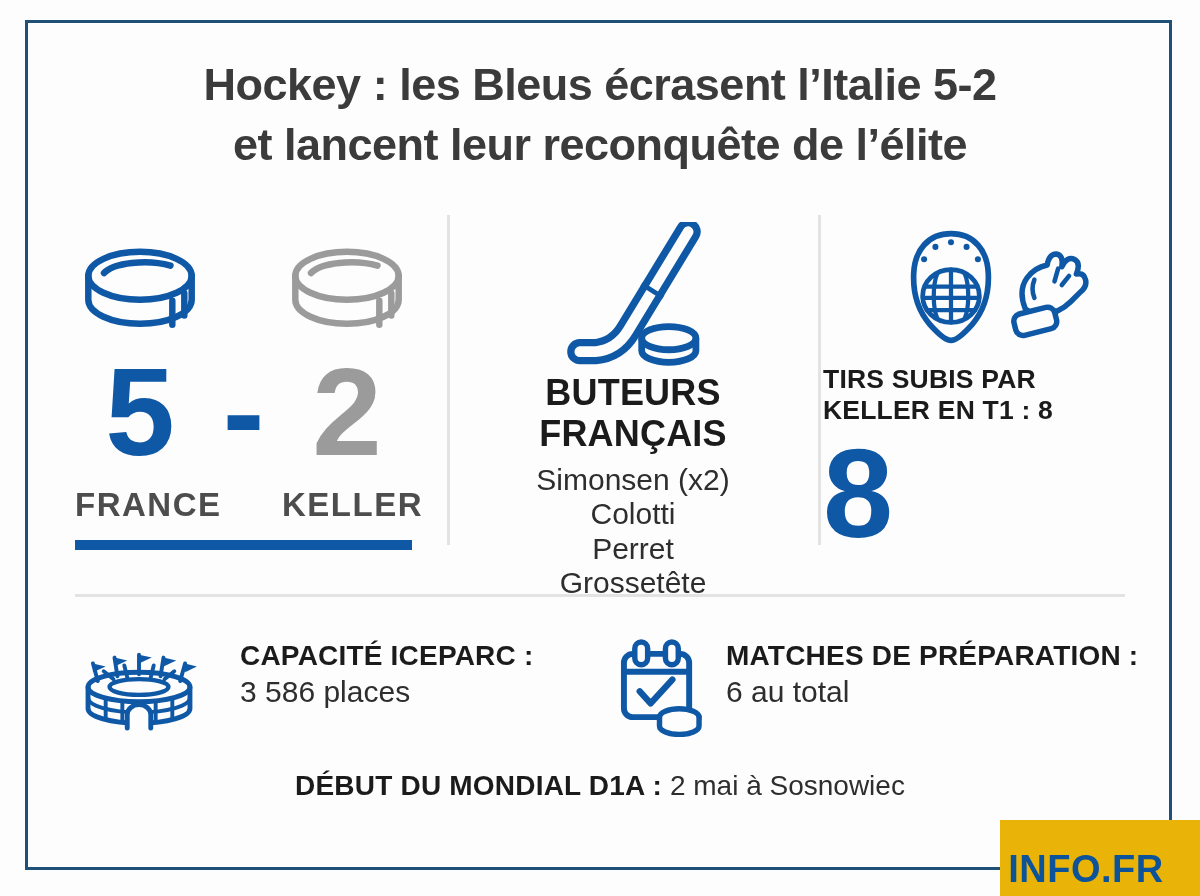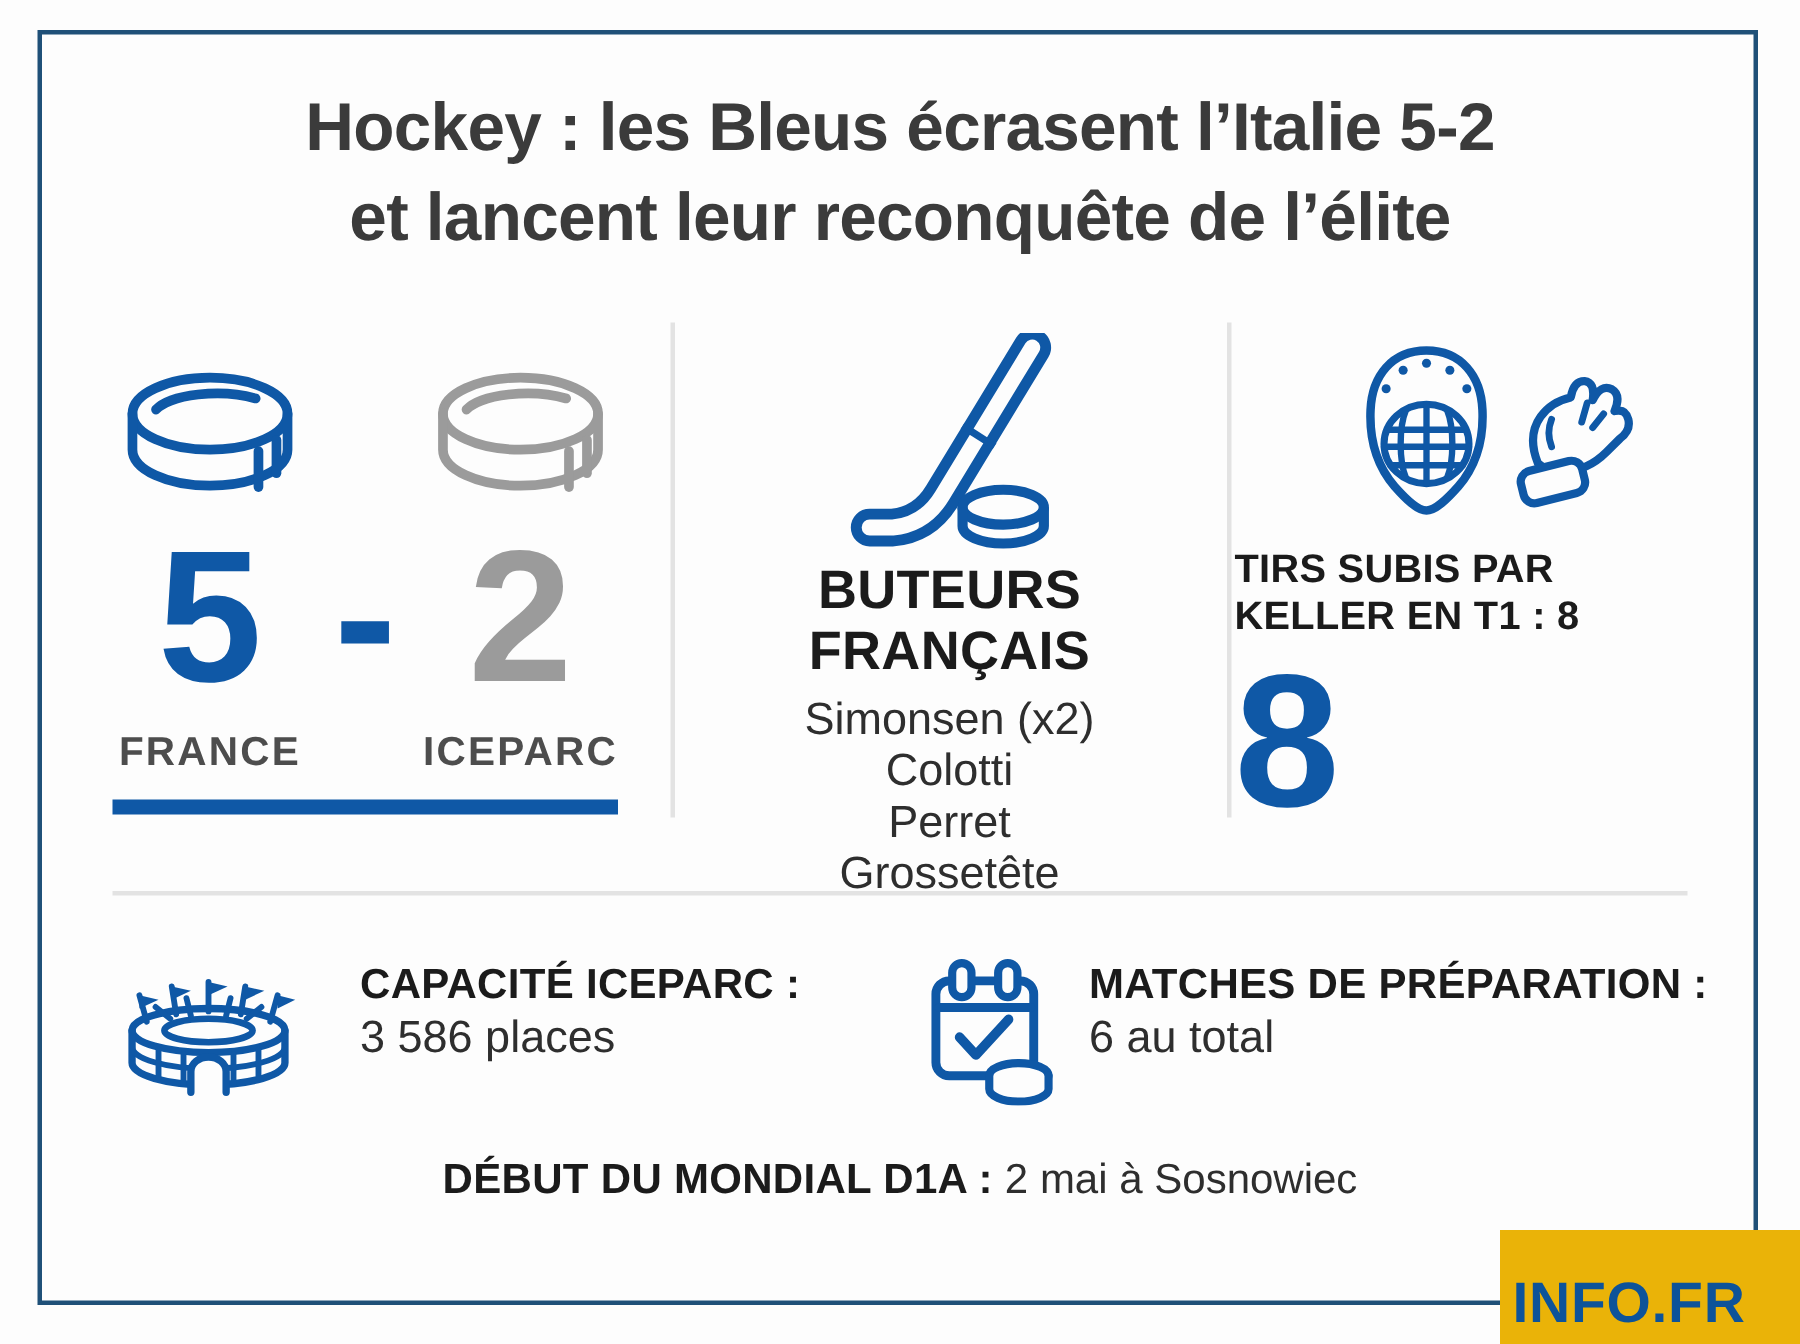--- a/index.html
+++ b/index.html
@@ -13,21 +13,21 @@
   
   .score-col{position:absolute;left:75px;top:245px;width:337px;}
   .pucks-row{display:flex;justify-content:space-between;}
   .puck-wrap{width:130px;display:flex;justify-content:center;}
   .score-row{display:flex;align-items:center;justify-content:space-between;margin-top:8px;height:130px;}
   .score-num{width:130px;text-align:center;font-size:125px;font-weight:800;line-height:1;}
   .score-home{color:#0f58a6;}
   .score-away{color:#9b9b9b;}
   .score-sep{flex:1;text-align:center;font-size:125px;font-weight:800;color:#0f58a6;line-height:1;}
   .labels-row{display:flex;justify-content:space-between;margin-top:10px;}
-  .team-label{width:130px;text-align:center;font-size:27px;font-weight:700;letter-spacing:1.5px;color:#4d4d4d;}
+  .team-label{width:130px;text-align:center;font-size:33px;font-weight:700;letter-spacing:1.5px;color:#4d4d4d;}
   .score-bar{margin-top:16px;height:10px;background:#0f58a6;}
 
   .vdiv{position:absolute;top:215px;width:3px;height:330px;background:#e3e3e3;}
   .vdiv1{left:447px;}
   .vdiv2{left:818px;}
 
   
   .scorers-col{position:absolute;left:455px;top:222px;width:356px;text-align:center;}
   .section-heading{font-size:36px;font-weight:800;color:#1b1b1b;line-height:1.15;letter-spacing:0.2px;}
   .players{margin-top:8px;font-size:30px;color:#2e2e2e;line-height:34.5px;}
@@ -92,21 +92,21 @@
         </svg>
       </div>
     </div>
     <div class="score-row">
       <div class="score-num score-home">5</div>
       <div class="score-sep">-</div>
       <div class="score-num score-away">2</div>
     </div>
     <div class="labels-row">
       <div class="team-label">FRANCE</div>
-      <div class="team-label">ICEPARC</div>
+      <div class="team-label">KELLER</div>
     </div>
     <div class="score-bar"></div>
   </div>
 
   <div class="vdiv vdiv1"></div>
   <div class="vdiv vdiv2"></div>
 
   <div class="scorers-col">
     <div style="display:flex;justify-content:center;">
       <svg width="150" height="150" viewBox="0 0 150 155" fill="none">

